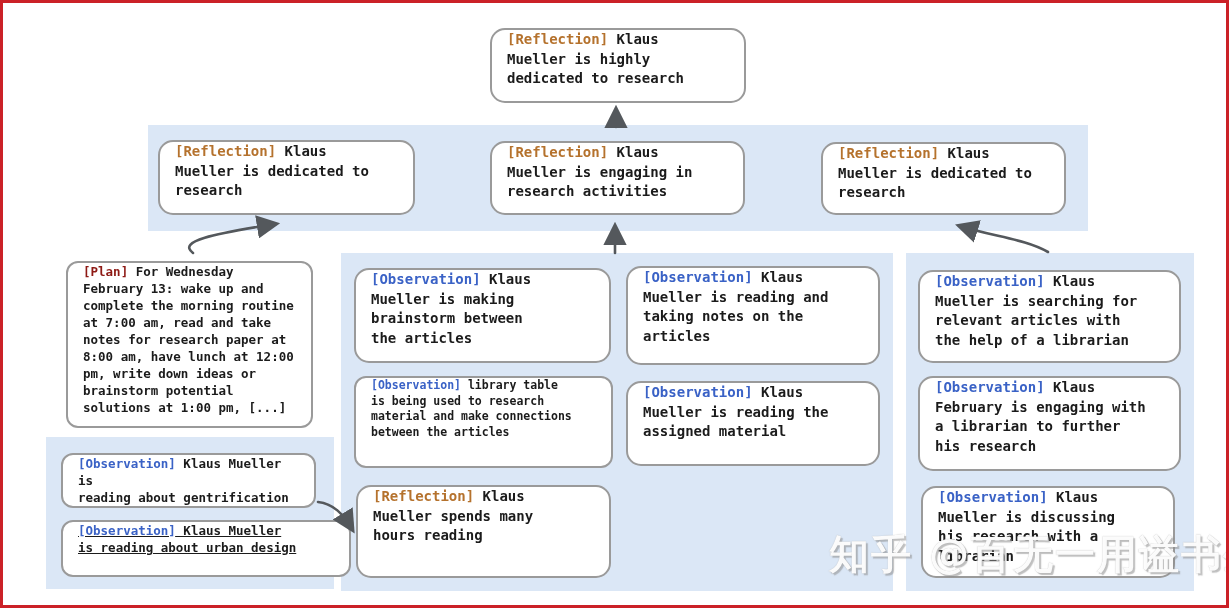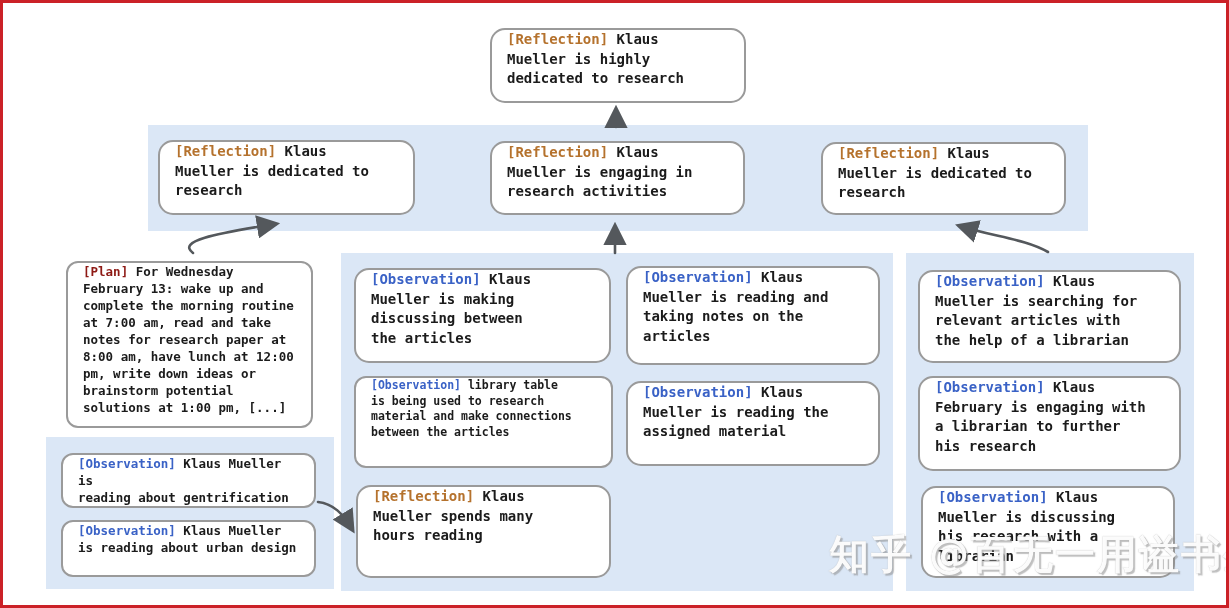--- a/index.html
+++ b/index.html
@@ -94,29 +94,29 @@
 8:00 am, have lunch at 12:00
 pm, write down ideas or
 brainstorm potential
 solutions at 1:00 pm, [...]</span></div>
   </div>
 
   <div class="node fs12" style="left:58px;top:450px;width:255px;height:55px;">
     <div class="node-inner"><span class="tag-observation">[Observation]</span><span> Klaus Mueller is
 reading about gentrification</span></div>
   </div>
-  <div class="node fs12" style="left:58px;top:517px;width:255px;height:57px;">
+  <div class="node fs12" style="left:58px;top:517px;width:290px;height:57px;text-decoration:underline;">
     <div class="node-inner"><span class="tag-observation">[Observation]</span><span> Klaus Mueller
 is reading about urban design</span></div>
   </div>
 
   <div class="node fs14" style="left:351px;top:265px;width:257px;height:95px;">
     <div class="node-inner"><span class="tag-observation">[Observation]</span><span> Klaus
 Mueller is making
-discussing between
+brainstorm between
 the articles</span></div>
   </div>
   <div class="node fs11" style="left:351px;top:373px;width:259px;height:92px;">
     <div class="node-inner"><span class="tag-observation">[Observation]</span><span> library table
 is being used to research
 material and make connections
 between the articles</span></div>
   </div>
   <div class="node fs14" style="left:353px;top:482px;width:255px;height:93px;">
     <div class="node-inner"><span class="tag-reflection">[Reflection]</span><span> Klaus

